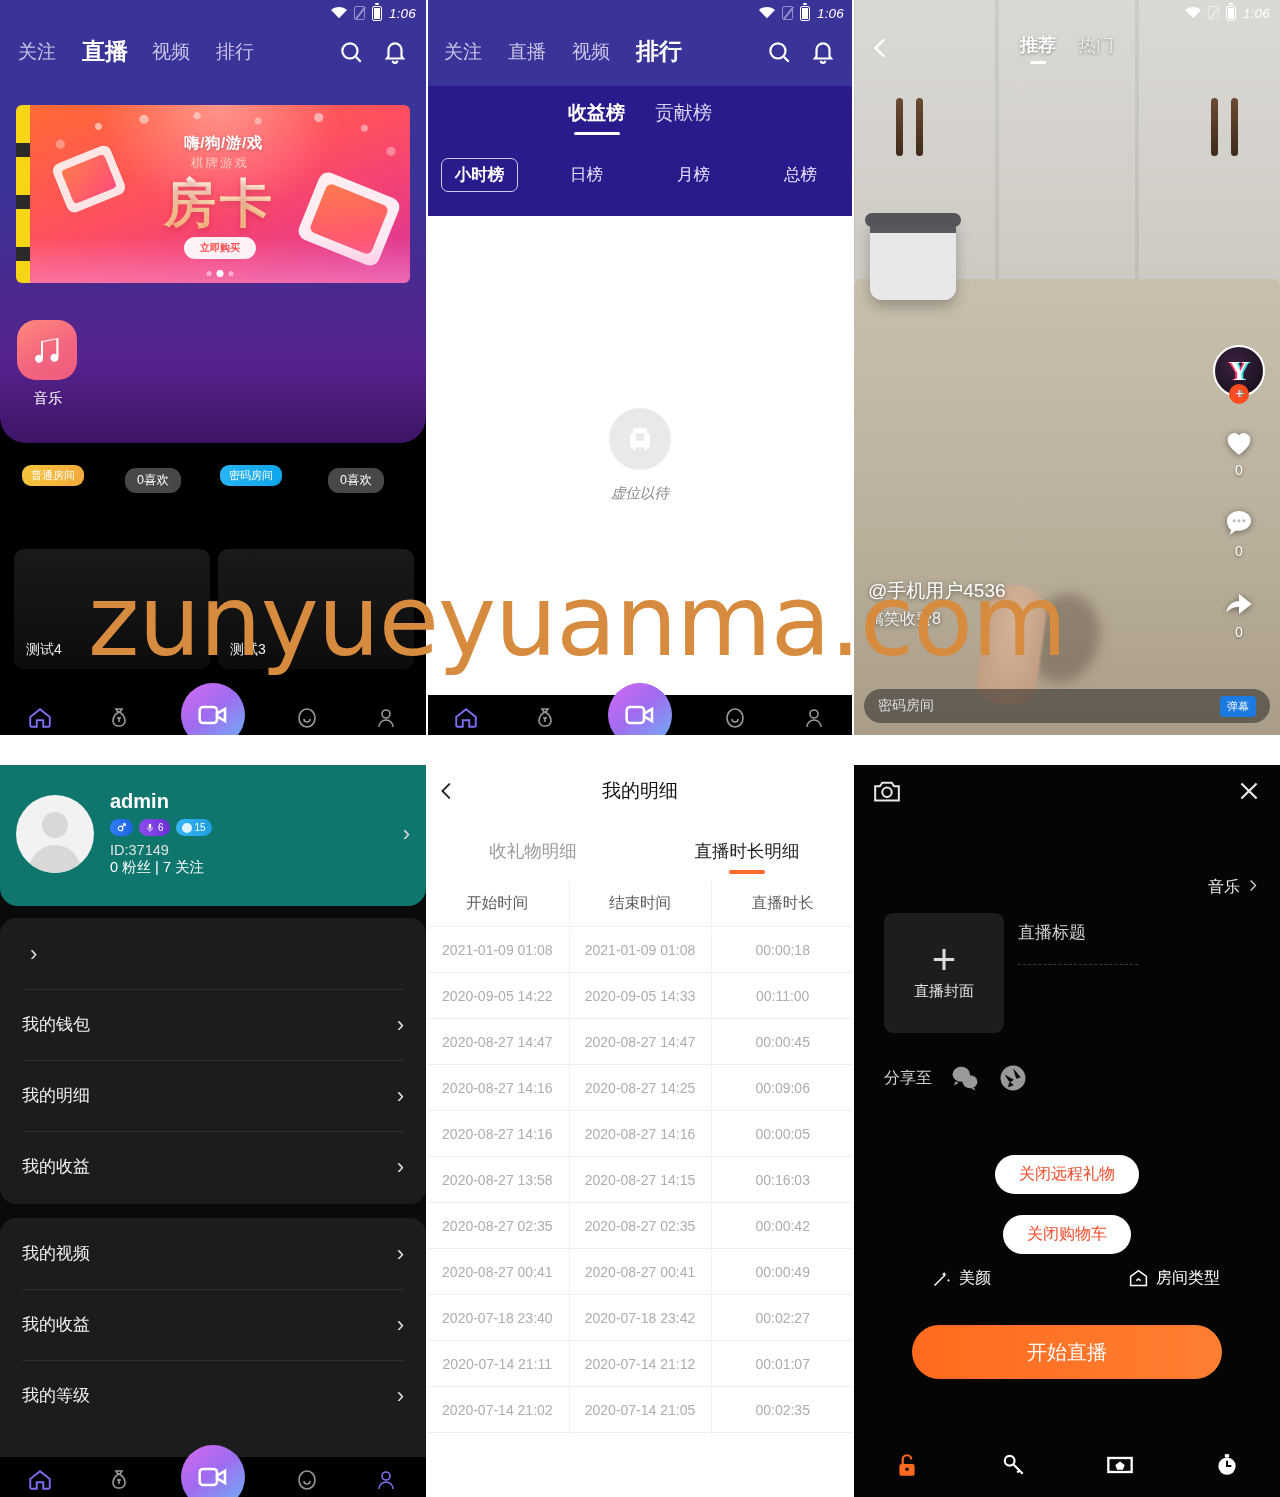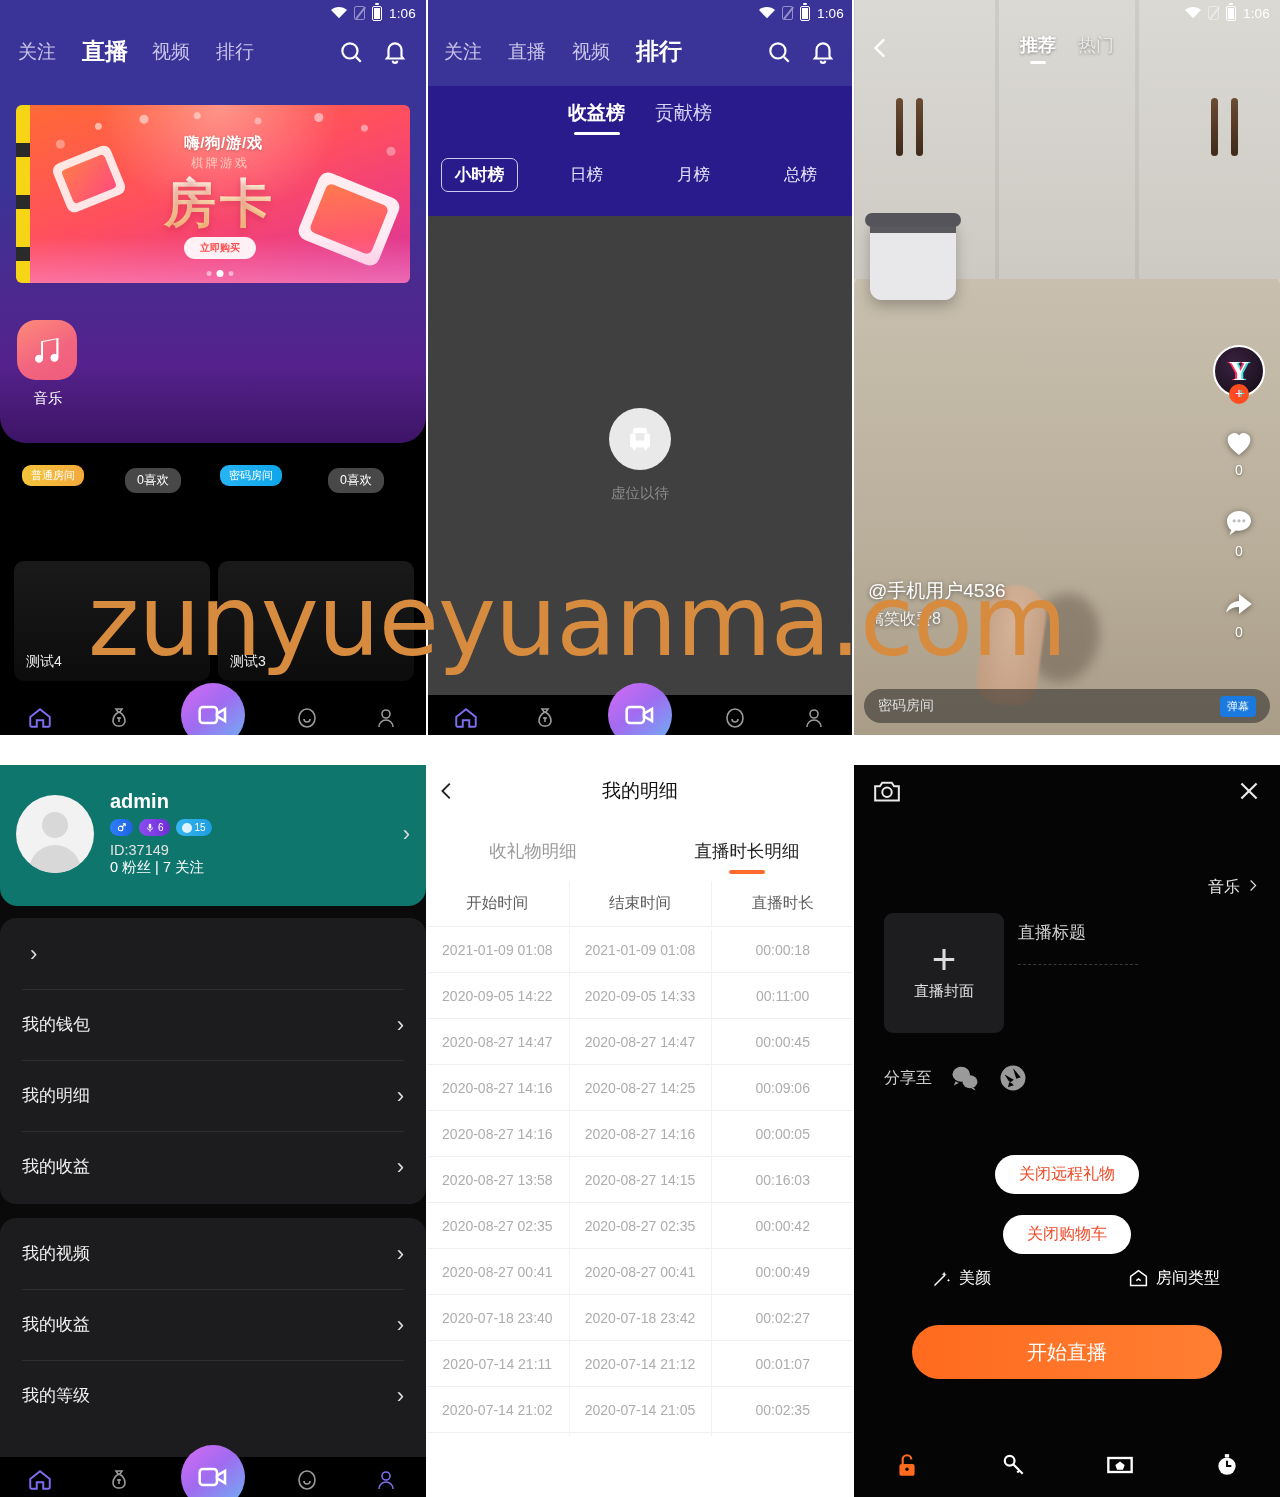--- a/index.html
+++ b/index.html
@@ -27,21 +27,21 @@
     font-size:13.5px; color:#fff;
   }
   .statusbar.dark{ color:#111; }
   .sb-wifi{ width:16px; height:12px; position:relative; }
   .sb-wifi svg{ display:block; }
   .sb-sim{ width:11px;height:14px; border:1.6px solid currentColor; border-radius:2px; opacity:.45; position:relative; }
   .sb-sim:after{ content:""; position:absolute; left:-2px; top:5px; width:15px; height:1.6px; background:currentColor; transform:rotate(-52deg); }
   .sb-bat{ width:10px;height:15px; border:1.6px solid currentColor; border-radius:2px; position:relative; }
   .sb-bat:before{ content:""; position:absolute; left:2.5px; top:-3.2px; width:4px;height:2px;background:currentColor;border-radius:1px;}
   .sb-bat i{ position:absolute; inset:1px; background:currentColor; }
-  .sb-time{ font-size:13.5px; letter-spacing:.2px; }
+  .sb-time{ font-size:13.5px; letter-spacing:.2px;font-style:italic; }
 
   
   .p1-header{
     position:absolute; top:0; left:0; right:0; height:86px;
     background:#3A3499;
   }
   .p1-nav{
     position:absolute; top:36px; left:0; right:0;
     display:flex; align-items:center; padding:0 18px;
   }
@@ -112,21 +112,21 @@
 
   .p1-list{ position:absolute; top:450px; left:0; right:0; bottom:40px; }
   .room-tags{ position:absolute; top:15px; left:0; right:0; height:26px; }
   .tag{ position:absolute; font-size:11px; color:#fff; padding:3px 9px; border-radius:9px; white-space:nowrap; }
   .tag.normal{ left:22px; top:0; background:linear-gradient(90deg,#f5c53a,#f3a93c); }
   .tag.pwd{ left:220px; top:0; background:linear-gradient(90deg,#27b4f5,#0ea5e9); }
   .tag.like{ background:rgba(160,160,160,.45); padding:4px 12px; border-radius:11px; font-size:12.5px; }
   .tag.like.a{ left:125px; top:3px; }
   .tag.like.b{ left:328px; top:3px; }
 
-  .room-card{ position:absolute; bottom:14px; width:196px; height:120px; border-radius:10px;
+  .room-card{ position:absolute; bottom:26px; width:196px; height:120px; border-radius:10px;
     background:linear-gradient(180deg,#1a1a1a,#0c0c0c);text-align:right; }
   .room-card.left{ left:14px; }
   .room-card.right{ left:218px; }
   .room-card .rname{ position:absolute; left:12px; bottom:10px; color:#eee; font-size:14px; }
 
   
   .tabbar{
     position:absolute; left:0; right:0; bottom:0; height:40px;
     background:#000; display:flex; align-items:flex-start; justify-content:space-around;
     padding-top:6px; z-index:20;
@@ -144,22 +144,22 @@
   .p2-sub{ position:absolute; top:86px; left:0; right:0; height:130px; background:#2a1b8c; }
   .p2-subtabs{ position:absolute; top:14px; left:0; right:0; display:flex; justify-content:center; gap:30px; }
   .p2-subtabs .st{ color:#d8d4f3; font-size:19px; position:relative; padding-bottom:9px; }
   .p2-subtabs .st.active{ color:#fff; font-weight:bold; }
   .p2-subtabs .st.active:after{ content:""; position:absolute; left:50%; transform:translateX(-50%);
     bottom:0; width:46px;height:3px;background:#fff;border-radius:2px; }
   .p2-chips{ position:absolute; top:72px; left:0; right:0; display:flex; align-items:center; }
   .p2-chips .chip{ flex:1; text-align:center; color:#e6e3fa; font-size:16.5px; }
   .p2-chips .chip.active span{ display:inline-block; border:1.5px solid #cfcbee; color:#fff;
     border-radius:7px; padding:5px 13px; font-weight:bold; }
-  .p2-empty{ position:absolute; top:216px; left:0; right:0; bottom:40px; background:#404040;
-    display:flex; flex-direction:column; align-items:center; justify-content:center; }
+  .p2-empty{ position:absolute; top:216px; left:0; right:0; bottom:40px; background:#ffffff;
+    display:flex; flex-direction:column; align-items:center; justify-content:center;font-style:italic; }
   .p2-empty .circ{ width:62px;height:62px;border-radius:50%;background:#e9e9e9;
     display:flex;align-items:center;justify-content:center; }
   .p2-empty .etext{ margin-top:14px; color:#8a8a8a; font-size:14.5px; }
 
   
   .p3-bg{ position:absolute; inset:0;
     background:
       linear-gradient(180deg,#cfcfcb 0 36%, #c4bdb0 36% 40%, #bdb3a2 40% 100%);
   }
   .p3-cab{ position:absolute; left:0; right:0; top:0; height:38%;

